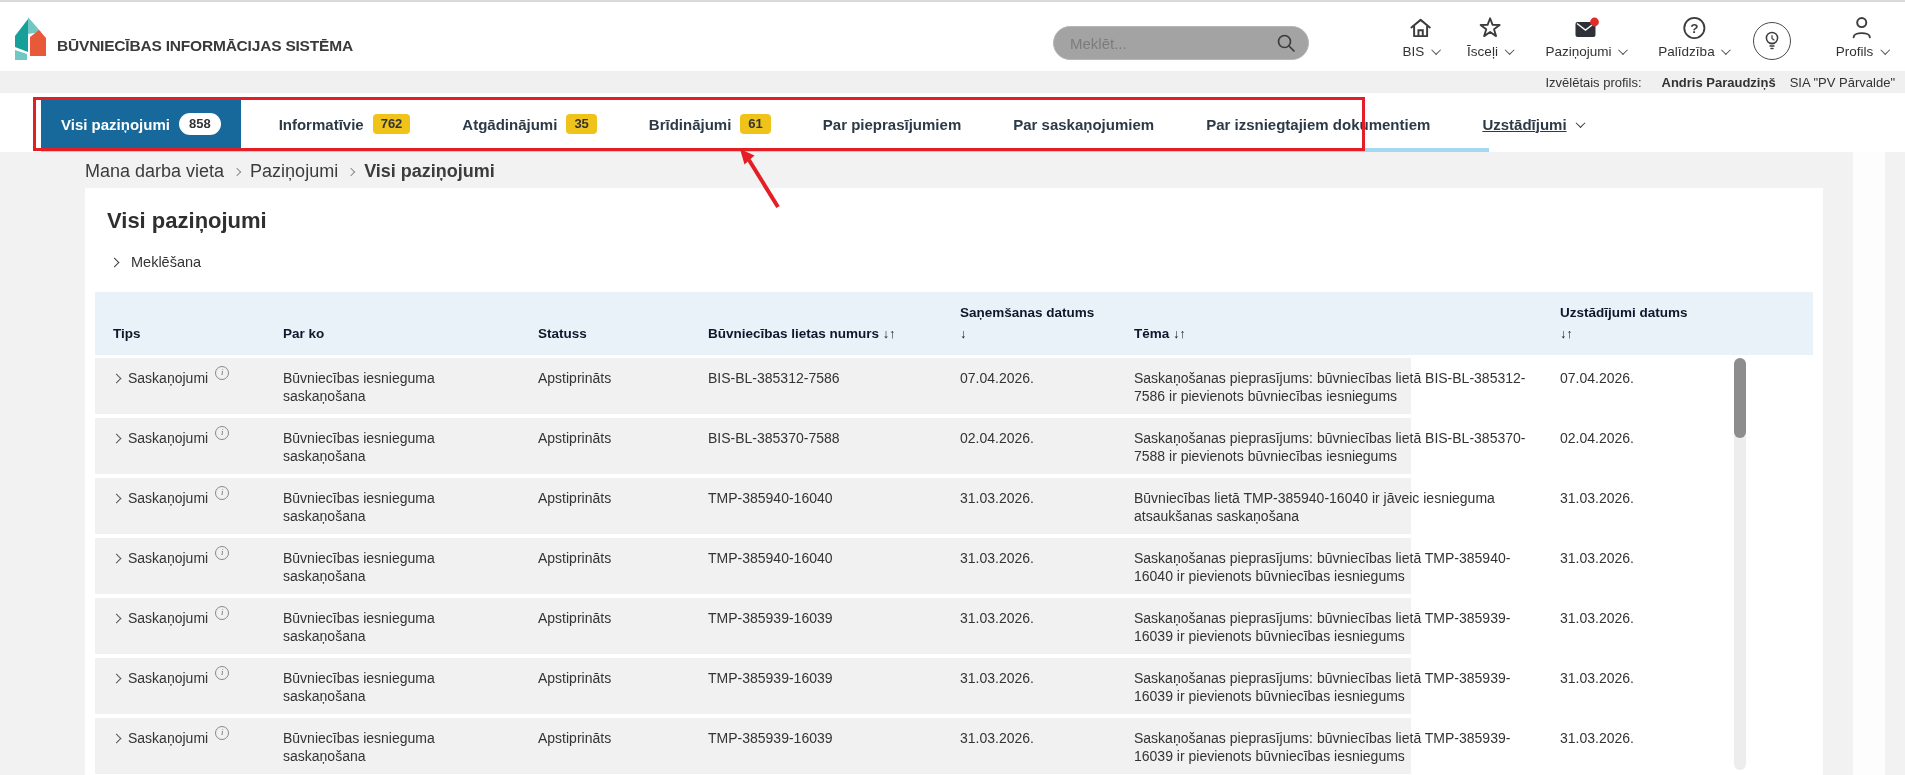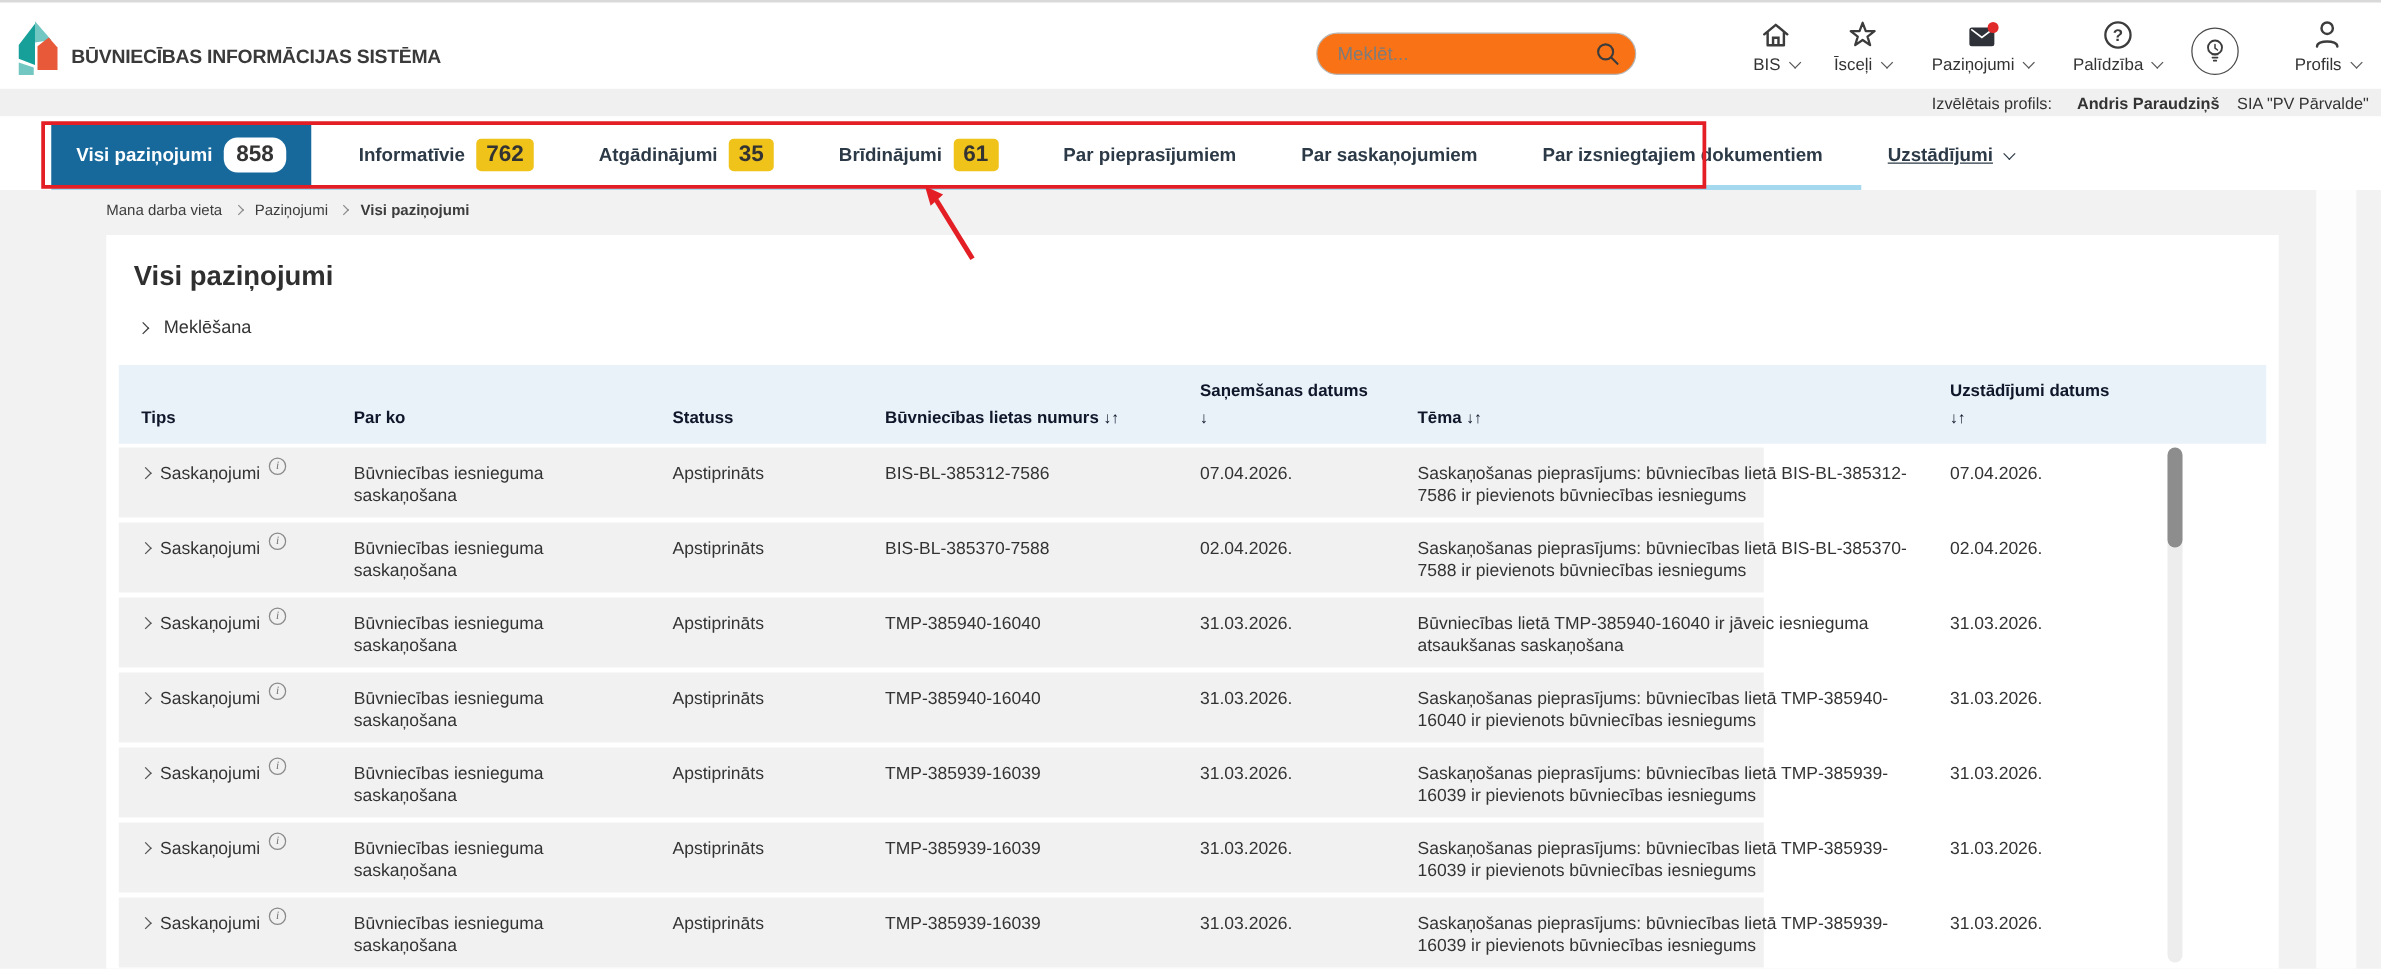--- a/index.html
+++ b/index.html
@@ -5,21 +5,21 @@
   * { box-sizing: border-box; margin: 0; padding: 0; }
   html, body { width: 1905px; height: 775px; overflow: hidden; }
   body { font-family: "Liberation Sans", sans-serif; background: #f2f2f2; position: relative; color: #333; }
 
   
   .topbar { position: absolute; left: 0; top: 0; width: 1905px; height: 71px; background: #fff; border-top: 2px solid #d9d9d9; z-index: 2; }
   .logo-wrap { position: absolute; left: 13px; top: 14px; display: flex; align-items: flex-end; }
   .logo-svg { width: 36px; height: 44px; }
   .logo-text { font-size: 15.5px; color: #3a3a3a; letter-spacing: -0.2px; margin-left: 8px; margin-bottom: 5px; font-weight: 700; }
 
-  .searchbox { position: absolute; left: 1053px; top: 24px; width: 256px; height: 34px; border: 1px solid #b6b6b6; border-radius: 17px; background: #f97316; display: flex; align-items: center; padding: 0 12px 0 16px; }
+  .searchbox { position: absolute; left: 1053px; top: 24px; width: 256px; height: 34px; border: 1px solid #b6b6b6; border-radius: 17px; background: #a3a3a3; display: flex; align-items: center; padding: 0 12px 0 16px; }
   .searchbox input { border: none; outline: none; flex: 1; font-size: 15px; color: #444; font-family: "Liberation Sans", sans-serif; background: transparent; }
   .searchbox input::placeholder { color: #7c7c7c; }
   .search-ico { width: 20px; height: 20px; flex: none; }
 
   .nav-item { position: absolute; top: 13px; transform: translateX(-50%); display: flex; flex-direction: column; align-items: center; cursor: pointer; }
   .nav-ico { width: 26px; height: 26px; display: block; }
   .nav-lab { margin-top: 3px; font-size: 13.5px; color: #333; white-space: nowrap; display: flex; align-items: center; }
   .chev-down { display: inline-block; width: 7px; height: 7px; border-right: 1.6px solid #555; border-bottom: 1.6px solid #555; transform: rotate(45deg) translate(-1px,-1px); margin-left: 8px; }
   .bulb-btn { position: absolute; left: 1772px; top: 20px; transform: translateX(-50%); width: 38px; height: 38px; border: 1.6px solid #4a4a4a; border-radius: 50%; display: flex; align-items: center; justify-content: center; cursor: pointer; background: #fff; }
 
@@ -27,31 +27,31 @@
   .profilebar { position: absolute; left: 0; top: 71px; width: 1905px; height: 22px; background: #f0f0f0; display: flex; align-items: center; justify-content: flex-end; padding-right: 10px; font-size: 13px; color: #333; }
   .profilebar .plabel { margin-right: 20px; }
   .profilebar .pname { font-weight: 700; margin-right: 14px; }
 
   
   .tabszone { position: absolute; left: 0; top: 93px; width: 1905px; height: 59px; background: #fff; }
   .tabs-underline { position: absolute; left: 41px; top: 55px; width: 1448px; height: 4px; background: #a3d8ee; }
   .tabsrow { position: absolute; left: 41px; top: 7px; height: 48px; display: flex; align-items: stretch; }
   .tab { display: flex; align-items: center; padding: 0 14px; margin-right: 24px; font-size: 15px; font-weight: 700; color: #2c3a47; white-space: nowrap; cursor: pointer; }
   .tab.active { background: #17699c; color: #fff; padding: 0 20px; }
-  .badge { margin-left: 9px; font-size: 18px; font-weight: 700; padding: 2px 8px 3px; border-radius: 4px; background: #efc31a; color: #333; }
+  .badge { margin-left: 9px; font-size: 13px; font-weight: 700; padding: 2px 8px 3px; border-radius: 4px; background: #efc31a; color: #333; }
   .tab.active .badge { background: #fff; color: #333; border-radius: 11px; padding: 3px 10px 4px; }
   .tab-settings { display: flex; align-items: center; margin-left: 14px; font-size: 15px; font-weight: 700; color: #2c3a47; cursor: pointer; white-space: nowrap; text-decoration: underline; }
   .tab-settings .chev-down { margin-left: 10px; border-color: #2c3a47; }
 
   
   .anno-box { position: absolute; left: 33px; top: 97px; width: 1332px; height: 54px; border: 3px solid #e31e24; z-index: 40; pointer-events: none; }
   .anno-arrow { position: absolute; left: 710px; top: 145px; width: 100px; height: 70px; z-index: 40; pointer-events: none; }
 
   
-  .breadcrumb { position: absolute; left: 85px; top: 161px; display: flex; align-items: center; font-size: 12px; color: #3c3c3c; }
+  .breadcrumb { position: absolute; left: 85px; top: 161px; display: flex; align-items: center; font-size: 18px; color: #3c3c3c; }
   .breadcrumb .crumb { cursor: pointer; }
   .breadcrumb .crumb.current { font-weight: 700; cursor: default; }
   .bc-sep { margin: 0 10px; width: 6px; height: 6px; border-right: 1.4px solid #8d8d8d; border-bottom: 1.4px solid #8d8d8d; transform: rotate(-45deg); display: inline-block; }
 
   
   .card { position: absolute; left: 85px; top: 188px; width: 1738px; height: 587px; background: #fff; }
   .page-title { position: absolute; left: 22px; top: 20px; font-size: 22px; font-weight: 700; color: #2f2f2f; }
   .search-toggle { position: absolute; left: 26px; top: 66px; display: flex; align-items: center; font-size: 14.5px; color: #333; cursor: pointer; }
   .chev-right { width: 7px; height: 7px; border-right: 1.6px solid #3c3c3c; border-bottom: 1.6px solid #3c3c3c; transform: rotate(-45deg); display: inline-block; margin-right: 13px; }
 

